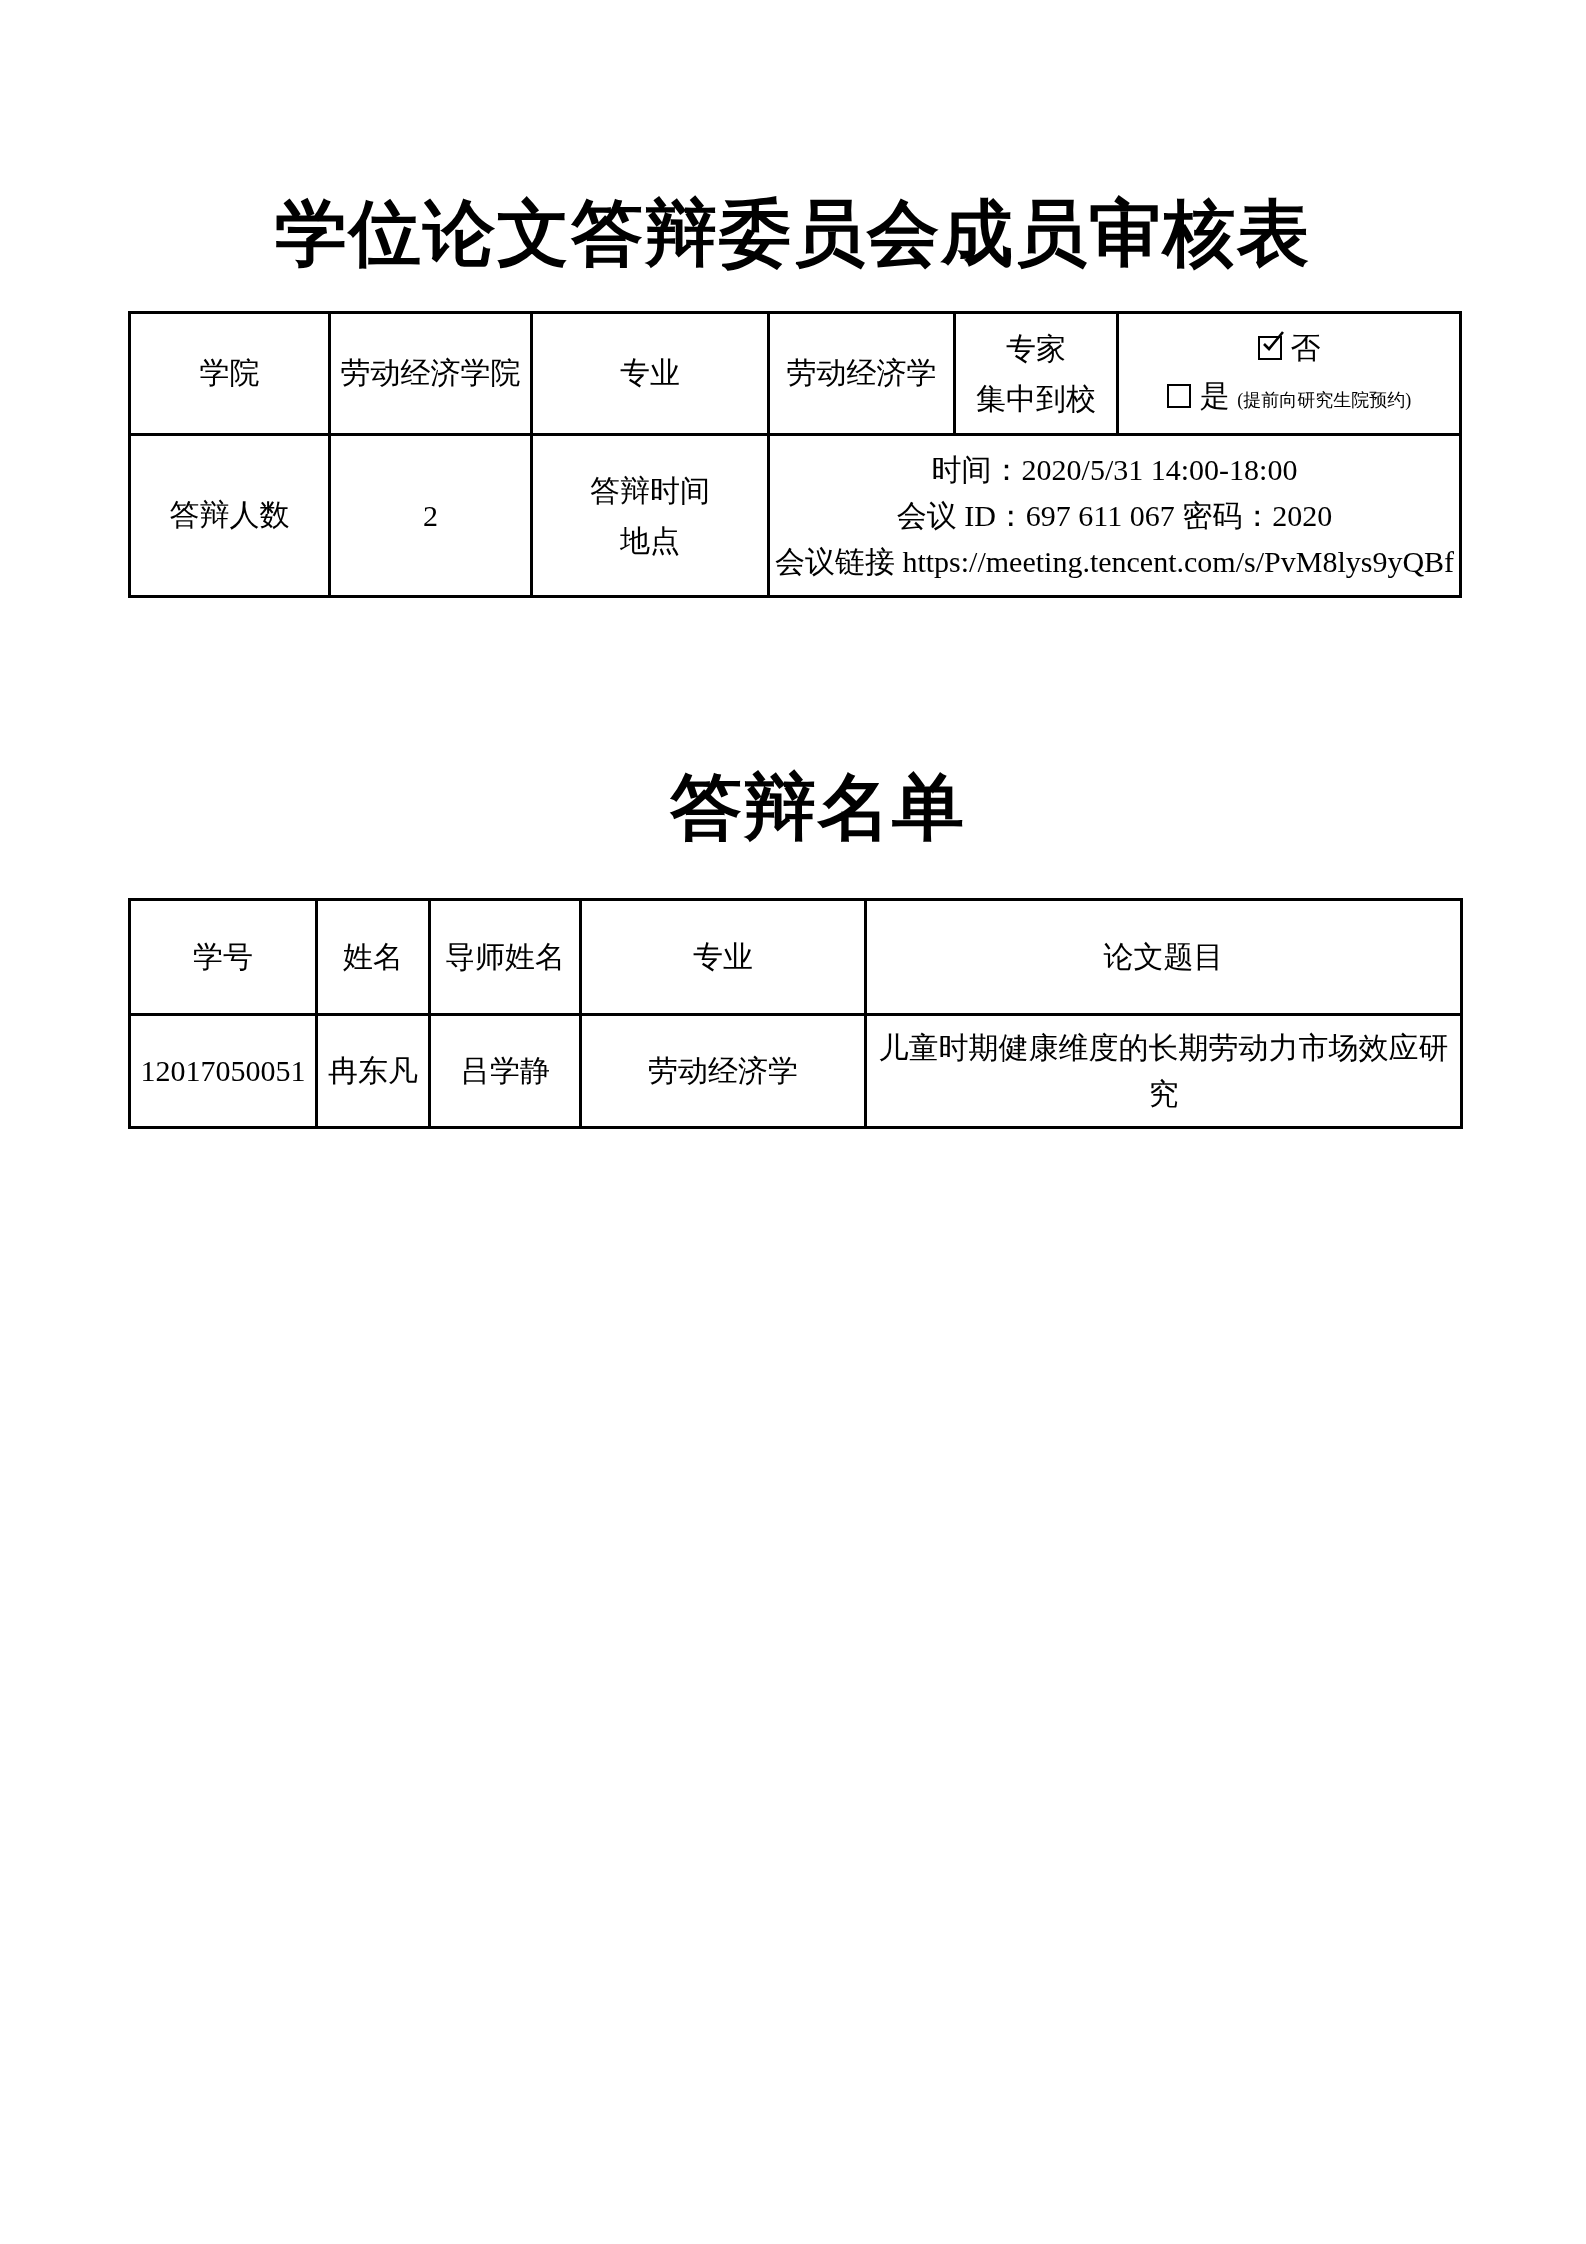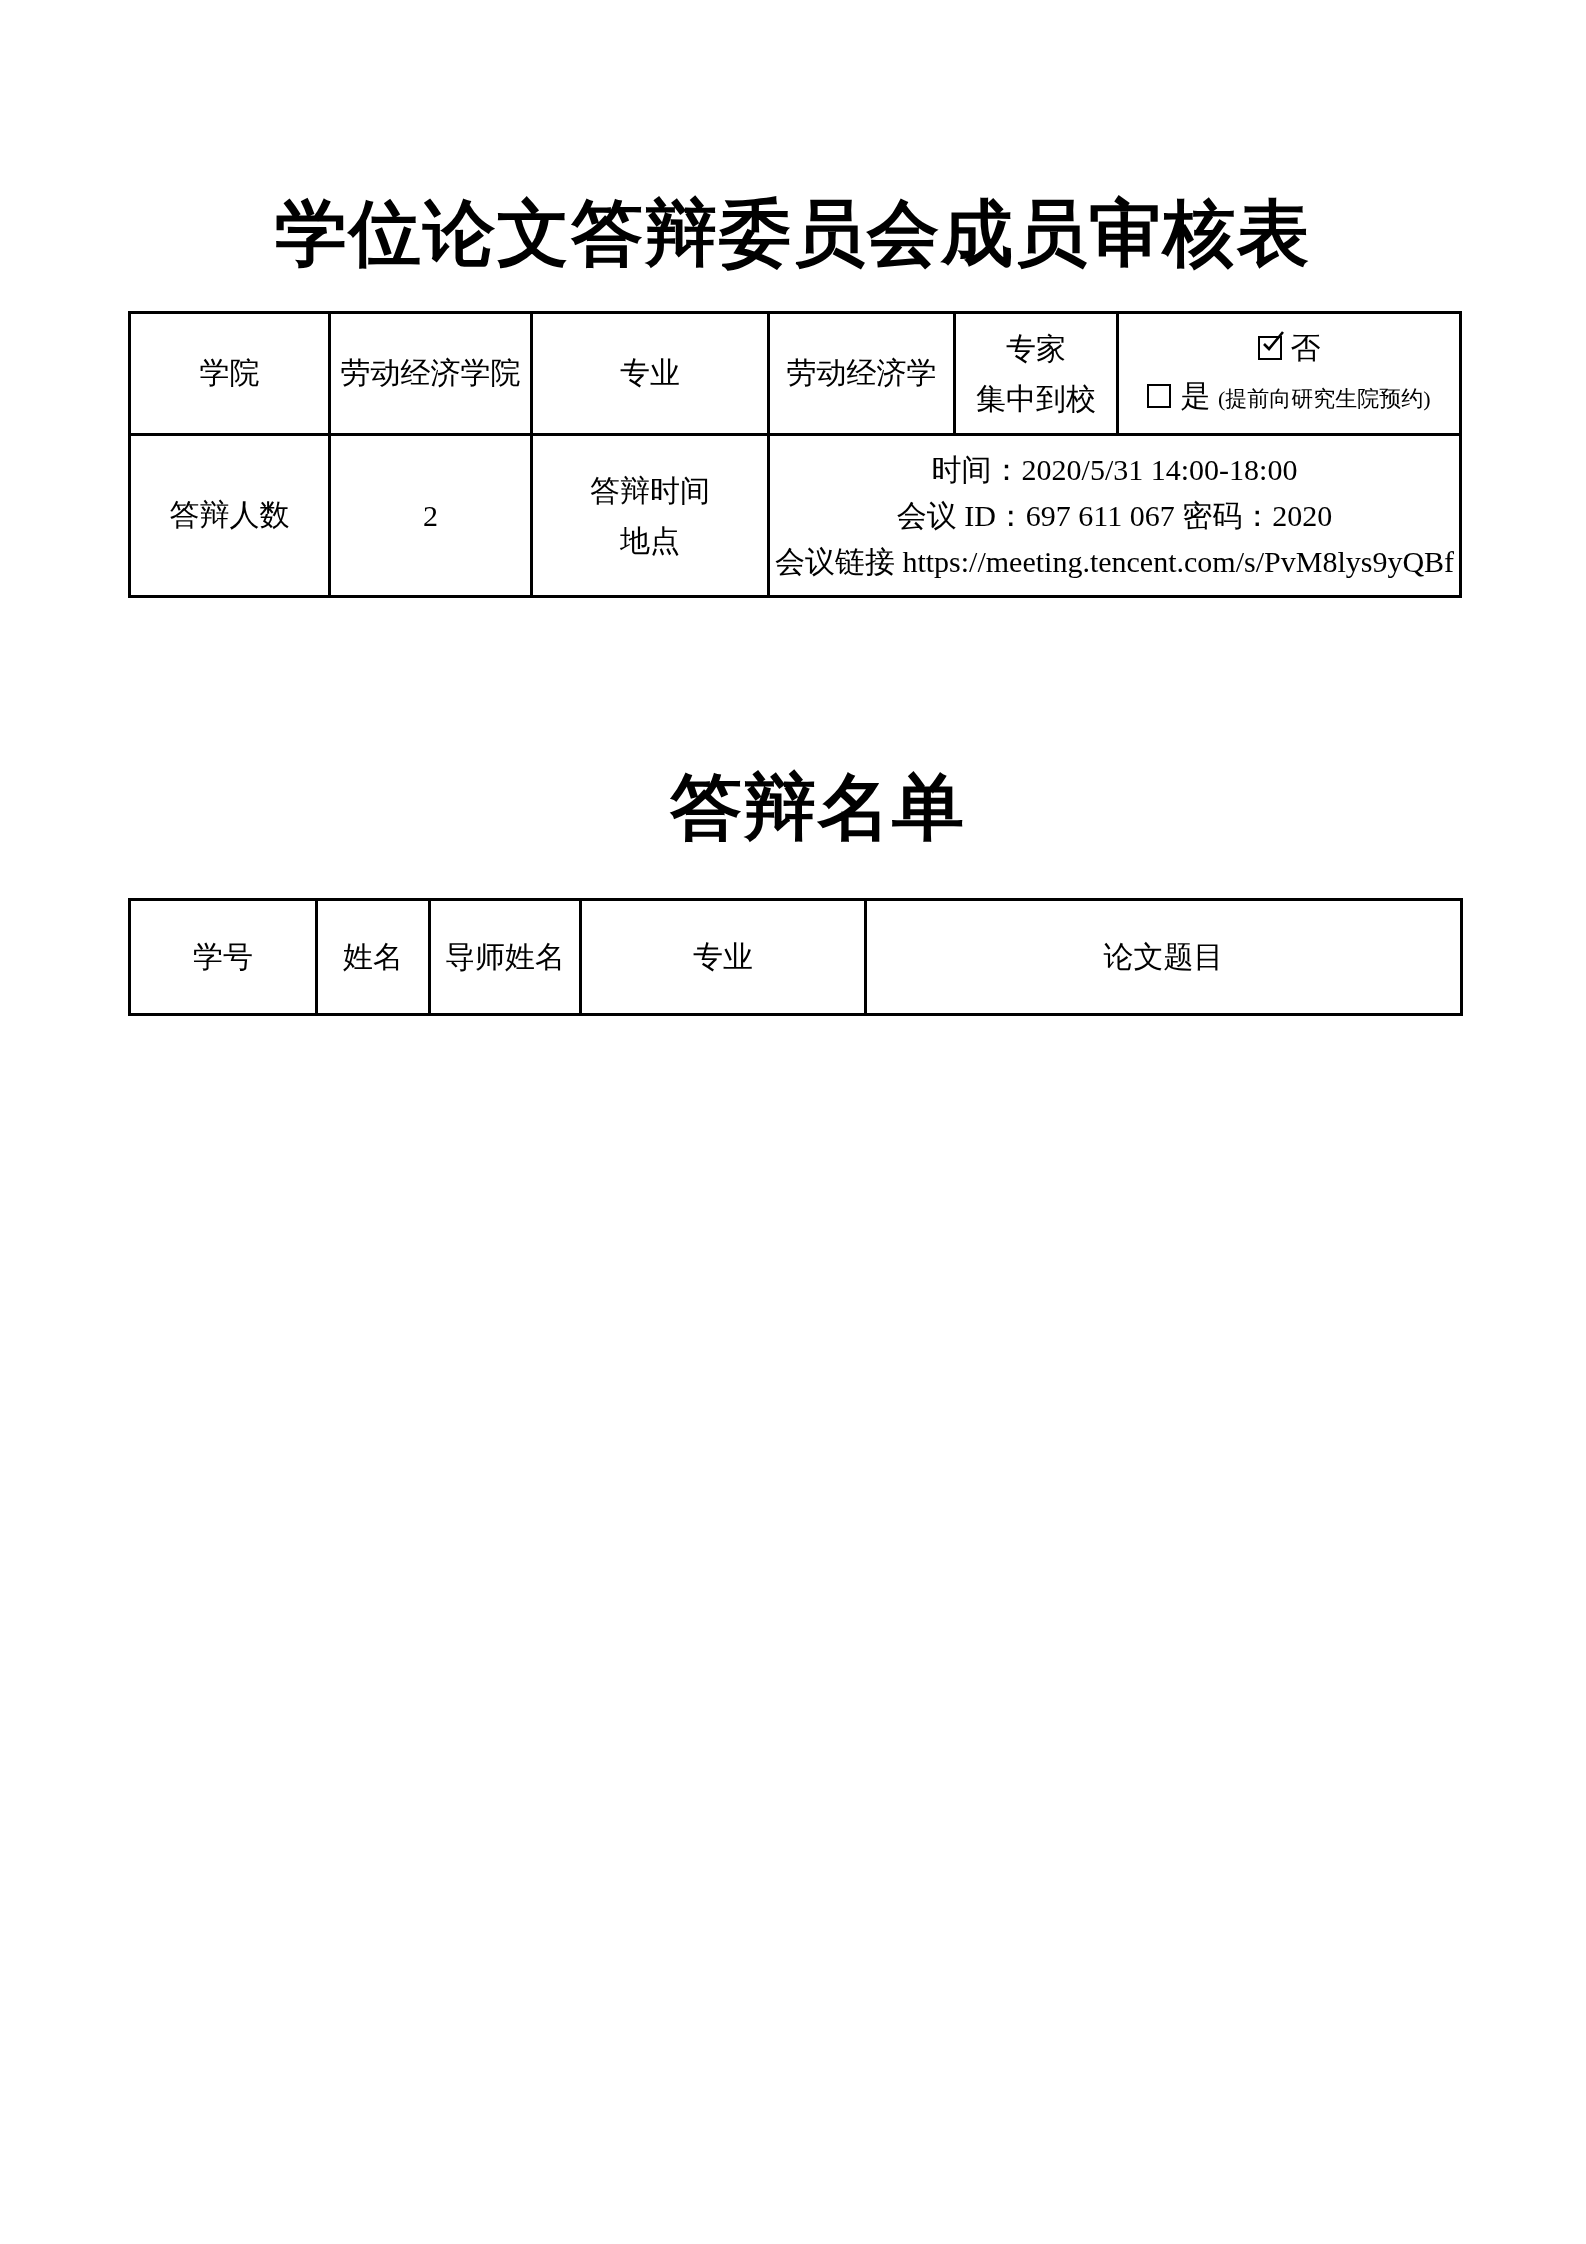--- a/index.html
+++ b/index.html
@@ -34,21 +34,21 @@
 
   .twoline div{line-height:50px;}
 
   td.options-cell{text-align:left;padding-left:14px;}
   .cb-line{line-height:48px;white-space:nowrap;}
   .cbx{
     display:inline-block;width:20px;height:20px;border:2px solid #000;
     margin-right:9px;position:relative;vertical-align:-2px;
   }
   .cbx svg{position:absolute;left:-1px;top:-8px;overflow:visible;}
-  .note{font-size:22px;}
+  .note{font-size:18px;}
 
   td.meeting-cell{text-align:left;padding-left:18px;}
   td.meeting-cell div{line-height:46px;white-space:nowrap;}
 
   td.thesis-cell{padding:4px 12px;line-height:46px;}
 </style>
 </head>
 <body>
 
 <div>
@@ -113,16 +113,23 @@
         <col style="width:596px">
     </colgroup>
     <tbody>
       <tr class="head">
         <td>学号</td>
         <td>姓名</td>
         <td>导师姓名</td>
         <td>专业</td>
         <td>论文题目</td>
       </tr>
+      <tr class="row1">
+        <td>12017050051</td>
+        <td>冉东凡</td>
+        <td>吕学静</td>
+        <td>劳动经济学</td>
+        <td class="thesis-cell">儿童时期健康维度的长期劳动力市场效应研究</td>
+      </tr>
     </tbody>
   </table>
 
 </div>
 
 </body></html>

